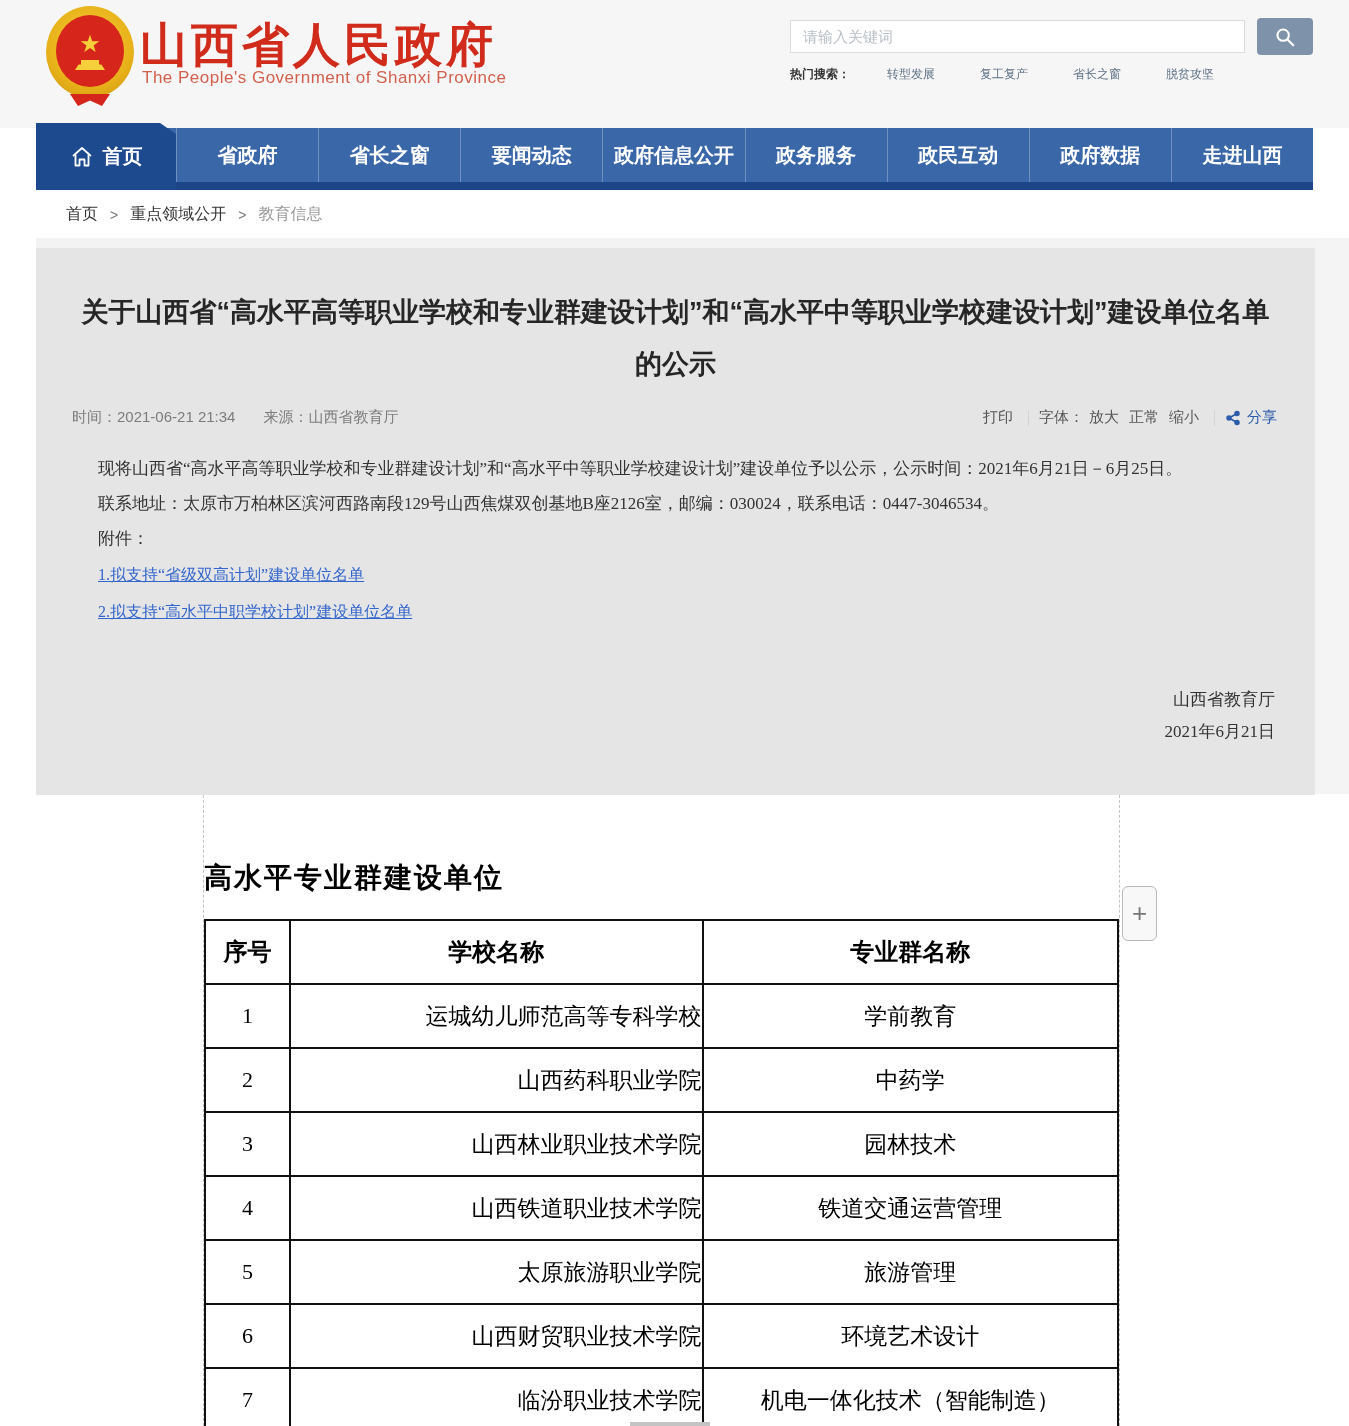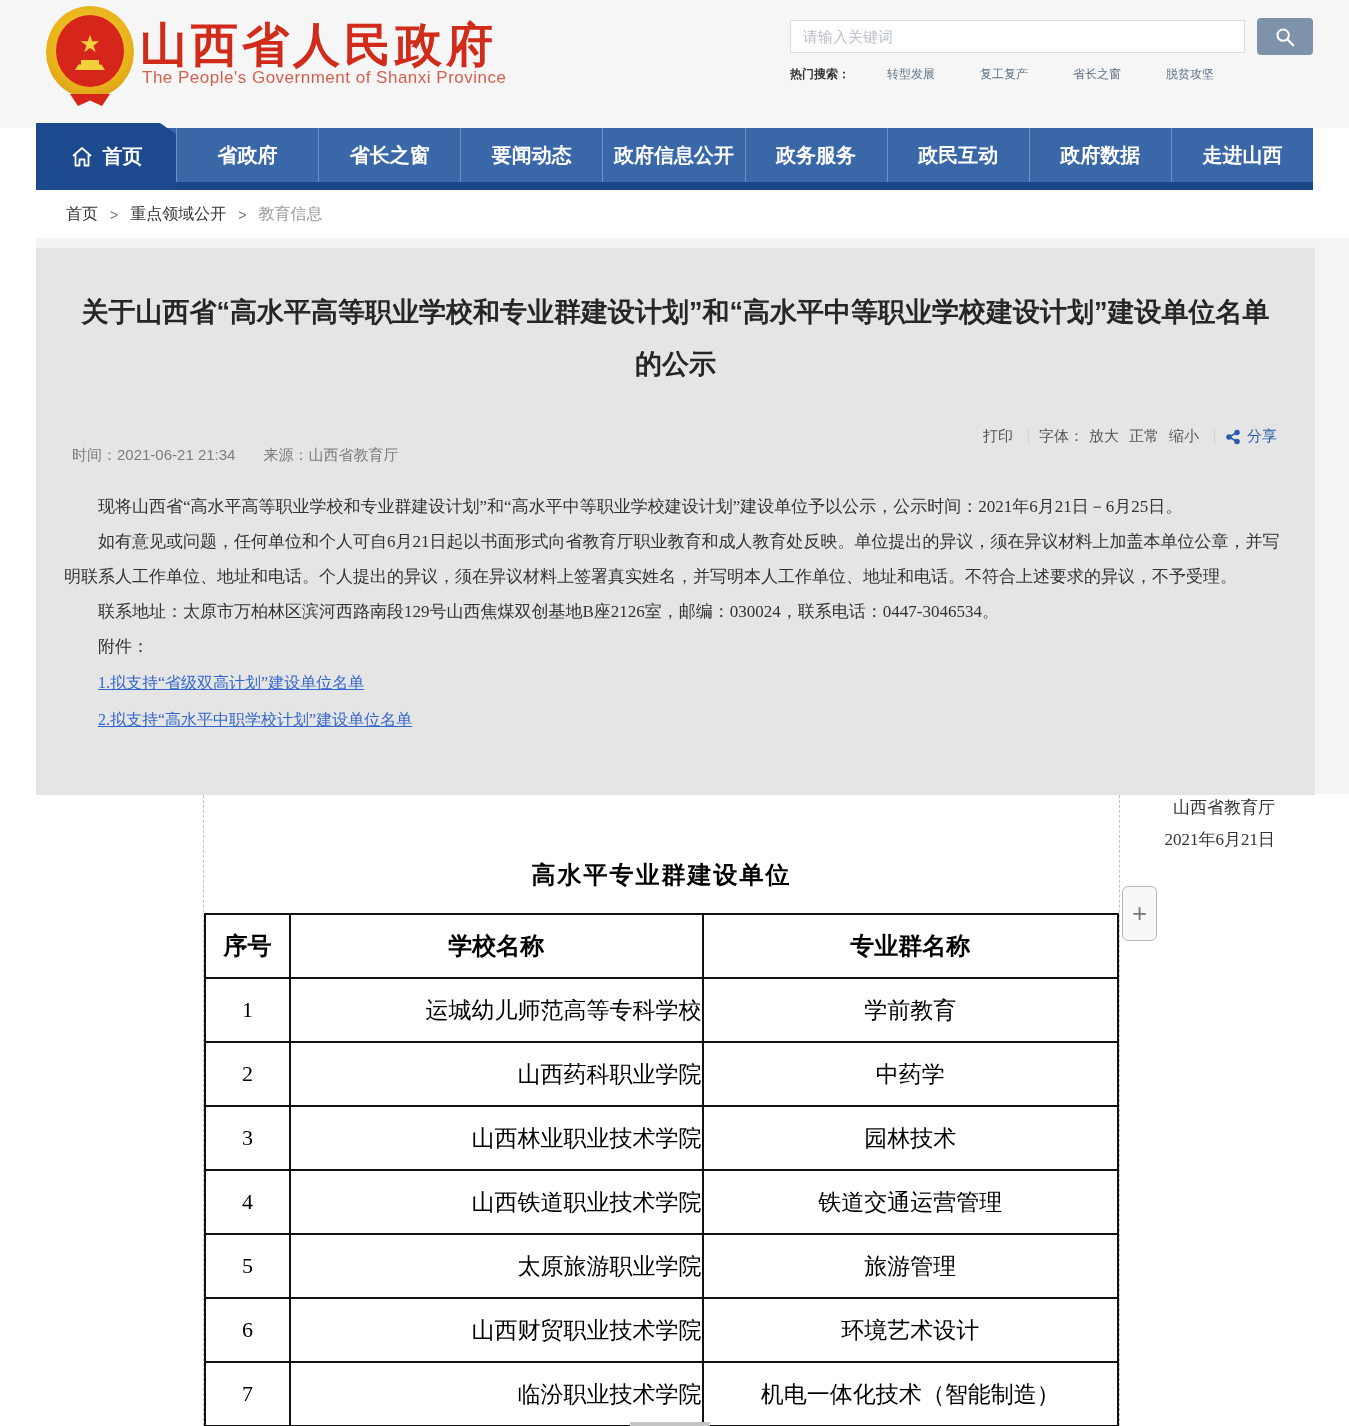--- a/index.html
+++ b/index.html
@@ -70,41 +70,41 @@
   .gray-band { position:absolute; left:36px; top:238px; width:1313px; height:10px; background:#f2f3f2; }
   .right-gutter { position:absolute; left:1315px; top:238px; width:34px; height:556px; background:#f4f4f4; }
 
   
   .article { position:absolute; left:36px; top:248px; width:1279px; height:547px; background:#e5e5e5; padding:0 28px; }
   .article-title {
     margin:38px auto 0; max-width:1190px; text-align:center;
     font-size:27px; line-height:52px; font-weight:bold; color:#262626;
   }
   .meta-row { margin-top:18px; display:flex; justify-content:space-between; align-items:center; padding:0 10px 0 8px; font-size:15px; }
-  .meta-left { color:#7c7c7c;margin-top:38px; }
+  .meta-left { color:#7c7c7c; }
   .meta-left .meta-src { margin-left:28px; }
   .meta-right { display:flex; align-items:center; color:#555; }
   .tool-link { color:#555; text-decoration:none; cursor:pointer; margin:0 5px; }
   .tool-sep { width:1px; height:16px; background:#d4d4d4; margin:0 10px; }
   .share-link { color:#2a5caa; display:flex; align-items:center; text-decoration:none; cursor:pointer; }
   .share-link svg { margin-right:6px; }
 
   .article-body { margin-top:24px; font-family:"Liberation Serif","DejaVu Serif",serif; font-size:17px; line-height:35px; color:#333; }
   .article-body p.indent { text-indent:2em; }
   .attach-line { text-indent:2em; line-height:37px; }
   .attach-link { color:#3366cc; text-decoration:underline; font-size:16px; }
   .signature { margin-top:54px; text-align:right; padding-right:12px; font-family:"Liberation Serif","DejaVu Serif",serif; font-size:17px; line-height:32px; color:#333; }
 
   
   .doc-section {
     position:absolute; left:203px; top:795px; width:917px; height:631px; background:#fff;
     border-left:1px dashed #c3c3c3; border-right:1px dashed #c3c3c3;
     font-family:"Liberation Serif","DejaVu Serif",serif;
   }
-  .doc-title { margin-top:64px; text-align:center; font-size:24px; font-weight:bold; color:#000; letter-spacing:2px; }
+  .doc-title { margin-top:64px; font-size:28px; font-weight:bold; color:#000; letter-spacing:2px; }
   .doc-table { width:100%; margin-top:22px; border-collapse:collapse; table-layout:fixed; }
   .doc-table th, .doc-table td { border:2px solid #111; color:#000; }
   .doc-table th { height:64px; font-size:24px; font-weight:bold; text-align:center; }
   .doc-table td { height:64px; font-size:23px; }
   .col-num { width:9.3%; }
   .col-school { width:45.2%; }
   .col-major { width:45.5%; }
   td.cell-num { text-align:center; font-size:22px; }
   td.cell-school { text-align:right; padding-left:1px; }
   td.cell-major { text-align:center; }
@@ -209,21 +209,20 @@
               </g>
             </svg>
         </span>
         <span>分享</span>
       </a>
     </div>
   </div>
 
   <div class="article-body">
     <p class="indent">现将山西省“高水平高等职业学校和专业群建设计划”和“高水平中等职业学校建设计划”建设单位予以公示，公示时间：2021年6月21日－6月25日。</p>
-    <p class="indent">如有意见或问题，任何单位和个人可自6月21日起以书面形式向省教育厅职业教育和成人教育处反映。单位提出的异议，须在异议材料上加盖本单位公章，并写明联系人工作单位、地址和电话。个人提出的异议，须在异议材料上签署真实姓名，并写明本人工作单位、地址和电话。不符合上述要求的异议，不予受理。</p>
     <p class="indent">联系地址：太原市万柏林区滨河西路南段129号山西焦煤双创基地B座2126室，邮编：030024，联系电话：0447-3046534。</p>
     <p class="indent">附件：</p>
     <p class="attach-line"><a class="attach-link">1.拟支持“省级双高计划”建设单位名单</a></p>
     <p class="attach-line"><a class="attach-link">2.拟支持“高水平中职学校计划”建设单位名单</a></p>
   </div>
 
   <div class="signature">
     <div>山西省教育厅</div>
     <div>2021年6月21日</div>
   </div>

